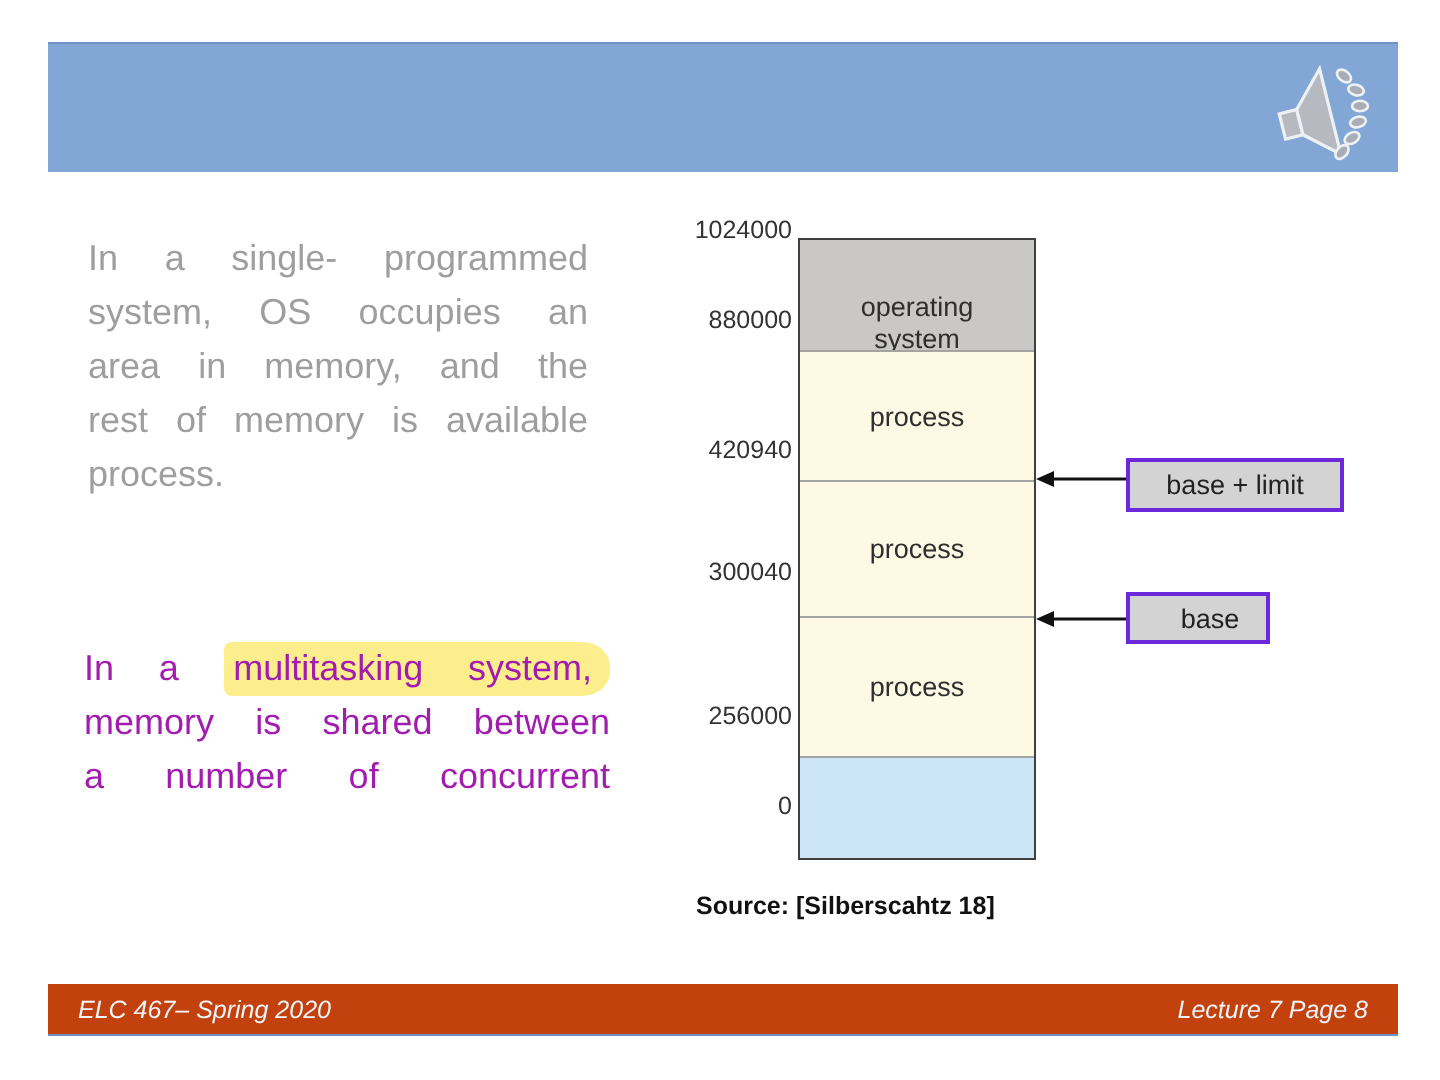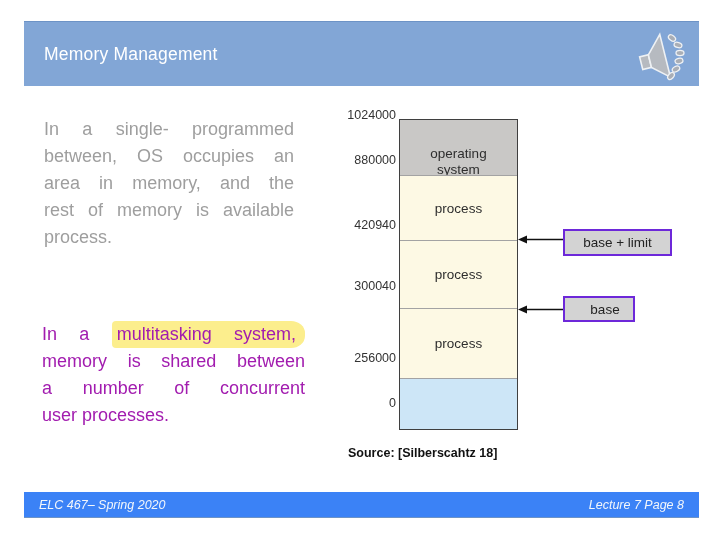--- a/index.html
+++ b/index.html
@@ -40,66 +40,64 @@
   .arrow2{left:517px;top:303px;}
   .ptrbox{position:absolute;background:#d3d3d3;border:2px solid #6d28d9;
           display:flex;align-items:center;justify-content:center;
           font-size:13.5px;color:#222222;box-sizing:border-box;}
   .ptrbox1{left:563px;top:229px;width:109px;height:27px;}
   .ptrbox2{left:563px;top:296px;width:72px;height:26px;padding-left:12px;}
 
   .source{position:absolute;left:348px;top:446px;font-size:12.5px;font-weight:700;color:#111111;}
 
   
-  .footbar{position:absolute;left:24px;top:492px;width:675px;height:26px;background:#3b82f6;
+  .footbar{position:absolute;left:24px;top:492px;width:675px;height:26px;background:#c2410c;
            border-bottom:1px solid #6d93c6;display:flex;align-items:center;
            justify-content:space-between;padding:0 15px;box-sizing:border-box;}
   .footbar span{font-size:12.5px;font-style:italic;color:#f2f6fb;}
 </style>
 </head>
 <body>
 
 <div class="slide">
 
   <header class="titlebar">
-    <h1>Memory Management</h1>
     <div class="speaker">
       <svg width="56" height="58" viewBox="0 0 56 58">
         <g transform="rotate(-14 27 28)">
           <rect x="7" y="24" width="9" height="13" fill="#b6bac0" stroke="#eef1f4" stroke-width="1.6"></rect>
           <polygon points="16,24 32,7 32,51 16,37" fill="#b6bac0" stroke="#eef1f4" stroke-width="1.6"></polygon>
         </g>
         <g fill="#a9aeb6" stroke="#eef1f4" stroke-width="1.3">
           <ellipse cx="39" cy="10" rx="4" ry="2.6" transform="rotate(38 39 10)"></ellipse>
           <ellipse cx="45" cy="17" rx="4" ry="2.6" transform="rotate(16 45 17)"></ellipse>
           <ellipse cx="47" cy="25" rx="4" ry="2.6"></ellipse>
           <ellipse cx="46" cy="33" rx="4" ry="2.6" transform="rotate(-14 46 33)"></ellipse>
           <ellipse cx="43" cy="41" rx="4" ry="2.6" transform="rotate(-30 43 41)"></ellipse>
           <ellipse cx="38" cy="48" rx="4" ry="2.6" transform="rotate(-48 38 48)"></ellipse>
         </g>
       </svg>
     </div>
   </header>
 
   <section class="para para1">
     <div class="pline">In a single- programmed</div>
-    <div class="pline">between, OS occupies an</div>
+    <div class="pline">system, OS occupies an</div>
     <div class="pline">area in memory, and the</div>
     <div class="pline">rest of memory is available</div>
     <div class="pline final">process.</div>
   </section>
 
   <section class="para para2">
     <div class="pline">
       <span>In a </span>
       <span class="hl">multitasking system,</span>
     </div>
     <div class="pline">memory is shared between</div>
     <div class="pline">a number of concurrent</div>
-    <div class="pline final">user processes.</div>
   </section>
 
   <figure class="memdiagram" style="margin:0;">
 
     <div class="addrs">
       <div class="addr" style="top:3px">1024000</div>
       <div class="addr" style="top:48px">880000</div>
       <div class="addr" style="top:113px">420940</div>
       <div class="addr" style="top:174px">300040</div>
       <div class="addr" style="top:246px">256000</div>

